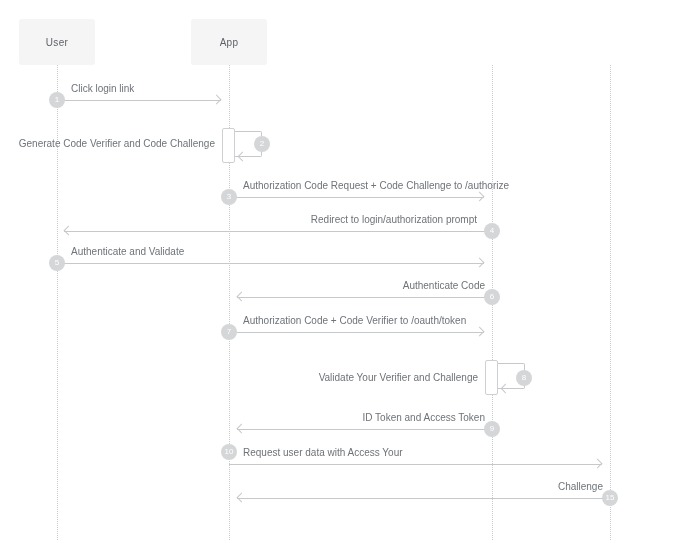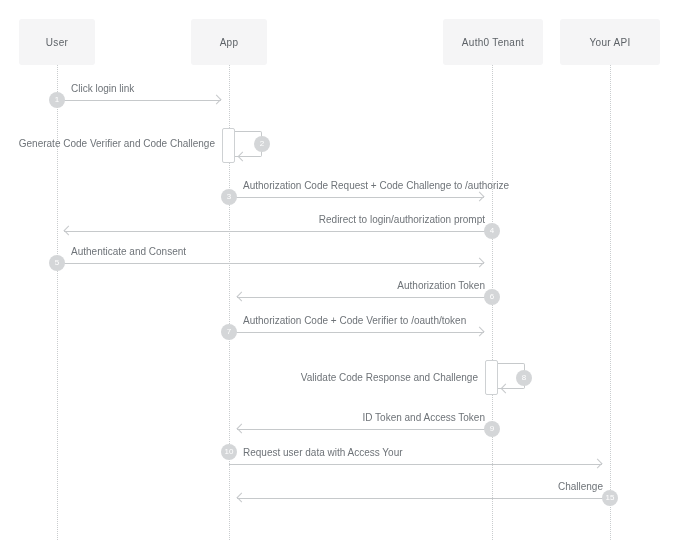--- a/index.html
+++ b/index.html
@@ -99,26 +99,20 @@
   <div class="lifeline" style="left:229px"></div>
   <div class="lifeline" style="left:492px"></div>
   <div class="lifeline" style="left:610px"></div>
 
   <div class="participant" style="left:191px;width:76px">
       <span>App</span>
     </div>
   <div class="participant" style="left:19px;width:76px">
       <span>User</span>
     </div>
-  <div class="participant" style="left:443px;width:100px">
-      <span>Auth0 Tenant</span>
-    </div>
-  <div class="participant" style="left:560px;width:100px">
-      <span>Your API</span>
-    </div>
 
   <div>
     <div class="msg-label" style="left:71px;top:83px">Click login link</div>
     <div class="msg-line" style="left:57px;top:100px;width:164px"></div>
     <div class="chev right" style="left:213px;top:96px"></div>
     <div class="step-badge" style="left:49px;top:92px">1</div>
   </div>
 
   <div>
     <div class="msg-label" style="right:464px;top:138px">Generate Code Verifier and Code Challenge</div>
@@ -129,49 +123,49 @@
   </div>
 
   <div>
     <div class="msg-label" style="left:243px;top:180px">Authorization Code Request + Code Challenge to /authorize</div>
     <div class="msg-line" style="left:229px;top:197px;width:255px"></div>
     <div class="chev right" style="left:476px;top:193px"></div>
     <div class="step-badge" style="left:221px;top:189px">3</div>
   </div>
 
   <div>
-    <div class="msg-label" style="right:194px;top:214px">Redirect to login/authorization prompt</div>
+    <div class="msg-label" style="right:202px;top:214px">Redirect to login/authorization prompt</div>
     <div class="msg-line" style="left:64px;top:231px;width:428px"></div>
     <div class="chev left" style="left:65px;top:227px"></div>
     <div class="step-badge" style="left:484px;top:223px">4</div>
   </div>
 
   <div>
-    <div class="msg-label" style="left:71px;top:246px">Authenticate and Consent</div>
+    <div class="msg-label" style="left:71px;top:246px">Authenticate and Validate</div>
     <div class="msg-line" style="left:57px;top:263px;width:427px"></div>
     <div class="chev right" style="left:476px;top:259px"></div>
     <div class="step-badge" style="left:49px;top:255px">5</div>
   </div>
 
   <div>
-    <div class="msg-label" style="right:194px;top:280px">Authorization Token</div>
+    <div class="msg-label" style="right:194px;top:280px">Authenticate Code</div>
     <div class="msg-line" style="left:237px;top:297px;width:255px"></div>
     <div class="chev left" style="left:238px;top:293px"></div>
     <div class="step-badge" style="left:484px;top:289px">6</div>
   </div>
 
   <div>
     <div class="msg-label" style="left:243px;top:315px">Authorization Code + Code Verifier to /oauth/token</div>
     <div class="msg-line" style="left:229px;top:332px;width:255px"></div>
     <div class="chev right" style="left:476px;top:328px"></div>
     <div class="step-badge" style="left:221px;top:324px">7</div>
   </div>
 
   <div>
-    <div class="msg-label" style="right:201px;top:372px">Validate Code Response and Challenge</div>
+    <div class="msg-label" style="right:201px;top:372px">Validate Your Verifier and Challenge</div>
     <div class="self-loop" style="left:498px;top:363px"></div>
     <div class="activation" style="left:485px;top:360px"></div>
     <div class="chev left" style="left:502px;top:385px"></div>
     <div class="step-badge" style="left:516px;top:370px">8</div>
   </div>
 
   <div>
     <div class="msg-label" style="right:194px;top:412px">ID Token and Access Token</div>
     <div class="msg-line" style="left:237px;top:429px;width:255px"></div>
     <div class="chev left" style="left:238px;top:425px"></div>

